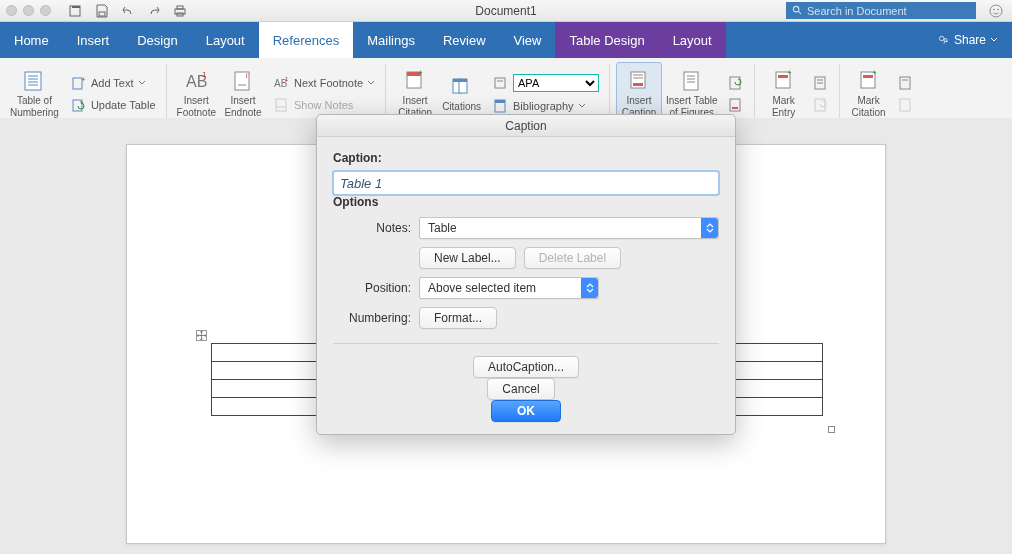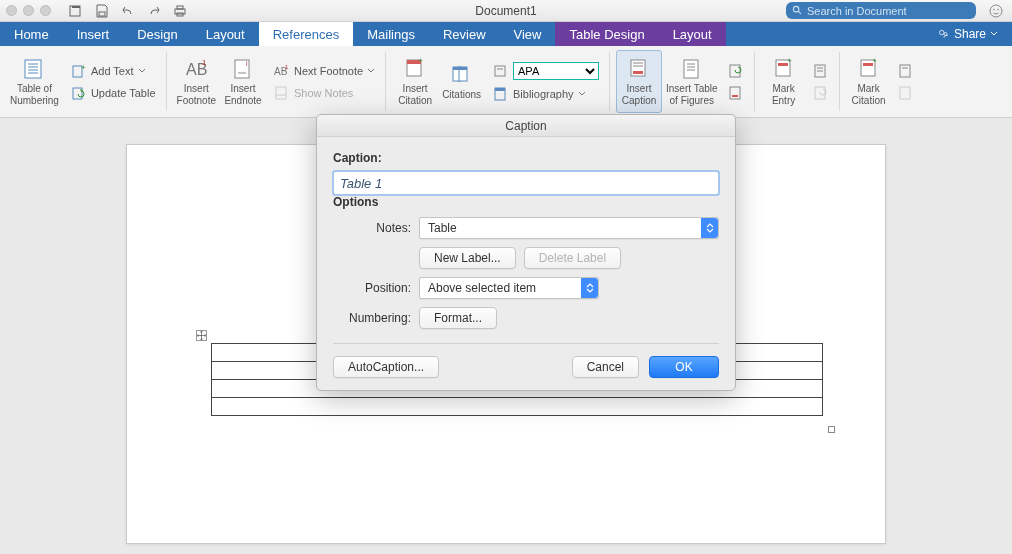--- a/index.html
+++ b/index.html
@@ -5,26 +5,26 @@
   * { box-sizing: border-box; margin: 0; padding: 0; font-family: -apple-system, "Helvetica Neue", Arial, sans-serif; }
   body { width: 1012px; height: 554px; background: #f0f0f0; overflow: hidden; position: relative; }
 
   
   .titlebar { height: 22px; background: linear-gradient(#f7f7f7,#e8e8e8); display:flex; align-items:center; padding:0 6px; border-bottom:1px solid #cfcfcf; }
   .traffic { display:flex; gap:6px; align-items:center; }
   .dot { width:11px; height:11px; border-radius:50%; background:#d0d0d0; border:1px solid #bcbcbc; }
   .qat { display:flex; gap:4px; margin-left:14px; align-items:center; }
   .qat .ico { width:22px; height:18px; display:flex; align-items:center; justify-content:center; color:#555; }
   .doc-title { position:absolute; left:0; right:0; text-align:center; font-size:12px; color:#444; pointer-events:none;}
-  .searchbox { margin-left:auto; width:190px; height:17px; background:#3d7ab8; border-radius:6px; display:flex; align-items:center; padding:0 6px; color:#cfe2f3; font-size:11px; gap:4px;}
+  .searchbox { margin-left:auto; width:190px; height:17px; background:#3d7ab8; border-radius:0; display:flex; align-items:center; padding:0 6px; color:#cfe2f3; font-size:11px; gap:4px;}
   .searchbox svg { flex:0 0 auto; }
   .smile { margin-left:10px; width:20px; height:20px; color:#888; display:flex; align-items:center; justify-content:center;}
 
   
-  .tabbar { height:24px; background:#2f6fb3; display:flex; align-items:stretch; color:#fff; font-size:13px; }
+  .tabbar { height:36px; background:#2f6fb3; display:flex; align-items:stretch; color:#fff; font-size:13px; }
   .tab { padding:0 14px; display:flex; align-items:center; cursor:default; }
   .tab.selected { background:#fff; color:#2f6fb3; }
   .tab.context1 { background:#6a3d9f; }
   .tab.context2 { background:#6a3d9f; }
   .share { margin-left:auto; padding:0 14px; display:flex; align-items:center; gap:4px; font-size:12px;}
 
   
   .ribbon { height:72px; background:#f3f3f3; border-bottom:1px solid #cfcfcf; display:flex; }
   .group { display:flex; align-items:stretch; padding:4px 6px; }
   .sep { width:1px; background:#d8d8d8; margin:6px 0; }
@@ -53,23 +53,23 @@
   .modal-body h4 { font-size:12px; font-weight:700; margin-bottom:6px; color:#333;}
   .caption-input { width:100%; height:24px; border:1px solid #6ea6e8; background:#fff; padding:0 6px; font-size:13px; font-style:italic; color:#3b5572; outline:2px solid #a6c8ef; outline-offset:-1px; border-radius:2px;}
   .opt-row { display:flex; align-items:center; margin-top:8px; gap:8px; }
   .opt-row .lbl { width:78px; text-align:right; font-size:12px; color:#333; }
   .mac-select { flex:1; position:relative; }
   .mac-select .sel { height:22px; background:#fff; border:1px solid #c4c4c4; border-radius:2px; display:flex; align-items:center; padding:0 22px 0 8px; font-size:12px; box-shadow:inset 0 1px 0 #fff, 0 1px 0 rgba(0,0,0,0.04);}
   .mac-select .stepper { position:absolute; right:1px; top:1px; bottom:1px; width:17px; background:#3e8cff; border-radius:0 3px 3px 0; display:flex; flex-direction:column; align-items:center; justify-content:center; color:#fff;}
   .mac-select .stepper svg{display:block}
   .mac-btn { height:22px; padding:0 14px; background:linear-gradient(#fefefe,#f1f1f1); border:1px solid #c6c6c6; border-radius:4px; font-size:12px; color:#333; box-shadow:0 1px 0 rgba(0,0,0,0.04);}
   .mac-btn:disabled { color:#b4b4b4; }
-  .mac-btn.primary { background:linear-gradient(#59a6ff,#1f7af5); border-color:#1d6fe0; color:#fff; font-weight:400;}
+  .mac-btn.primary { background:linear-gradient(#59a6ff,#1f7af5); border-color:#1d6fe0; color:#fff; font-weight:700;}
   .divider { height:1px; background:#d0d0d0; margin:14px 0 12px 0;}
-  .footer-row { display:flex; align-items:center; }
+  .footer-row { display:flex; align-items:center;flex-direction:column; }
   .footer-row .spacer { flex:1; }
 
 </style>
 </head>
 <body>
 
 <div class="titlebar">
   <div class="traffic">
     <div class="dot"></div>
     <div class="dot"></div>

